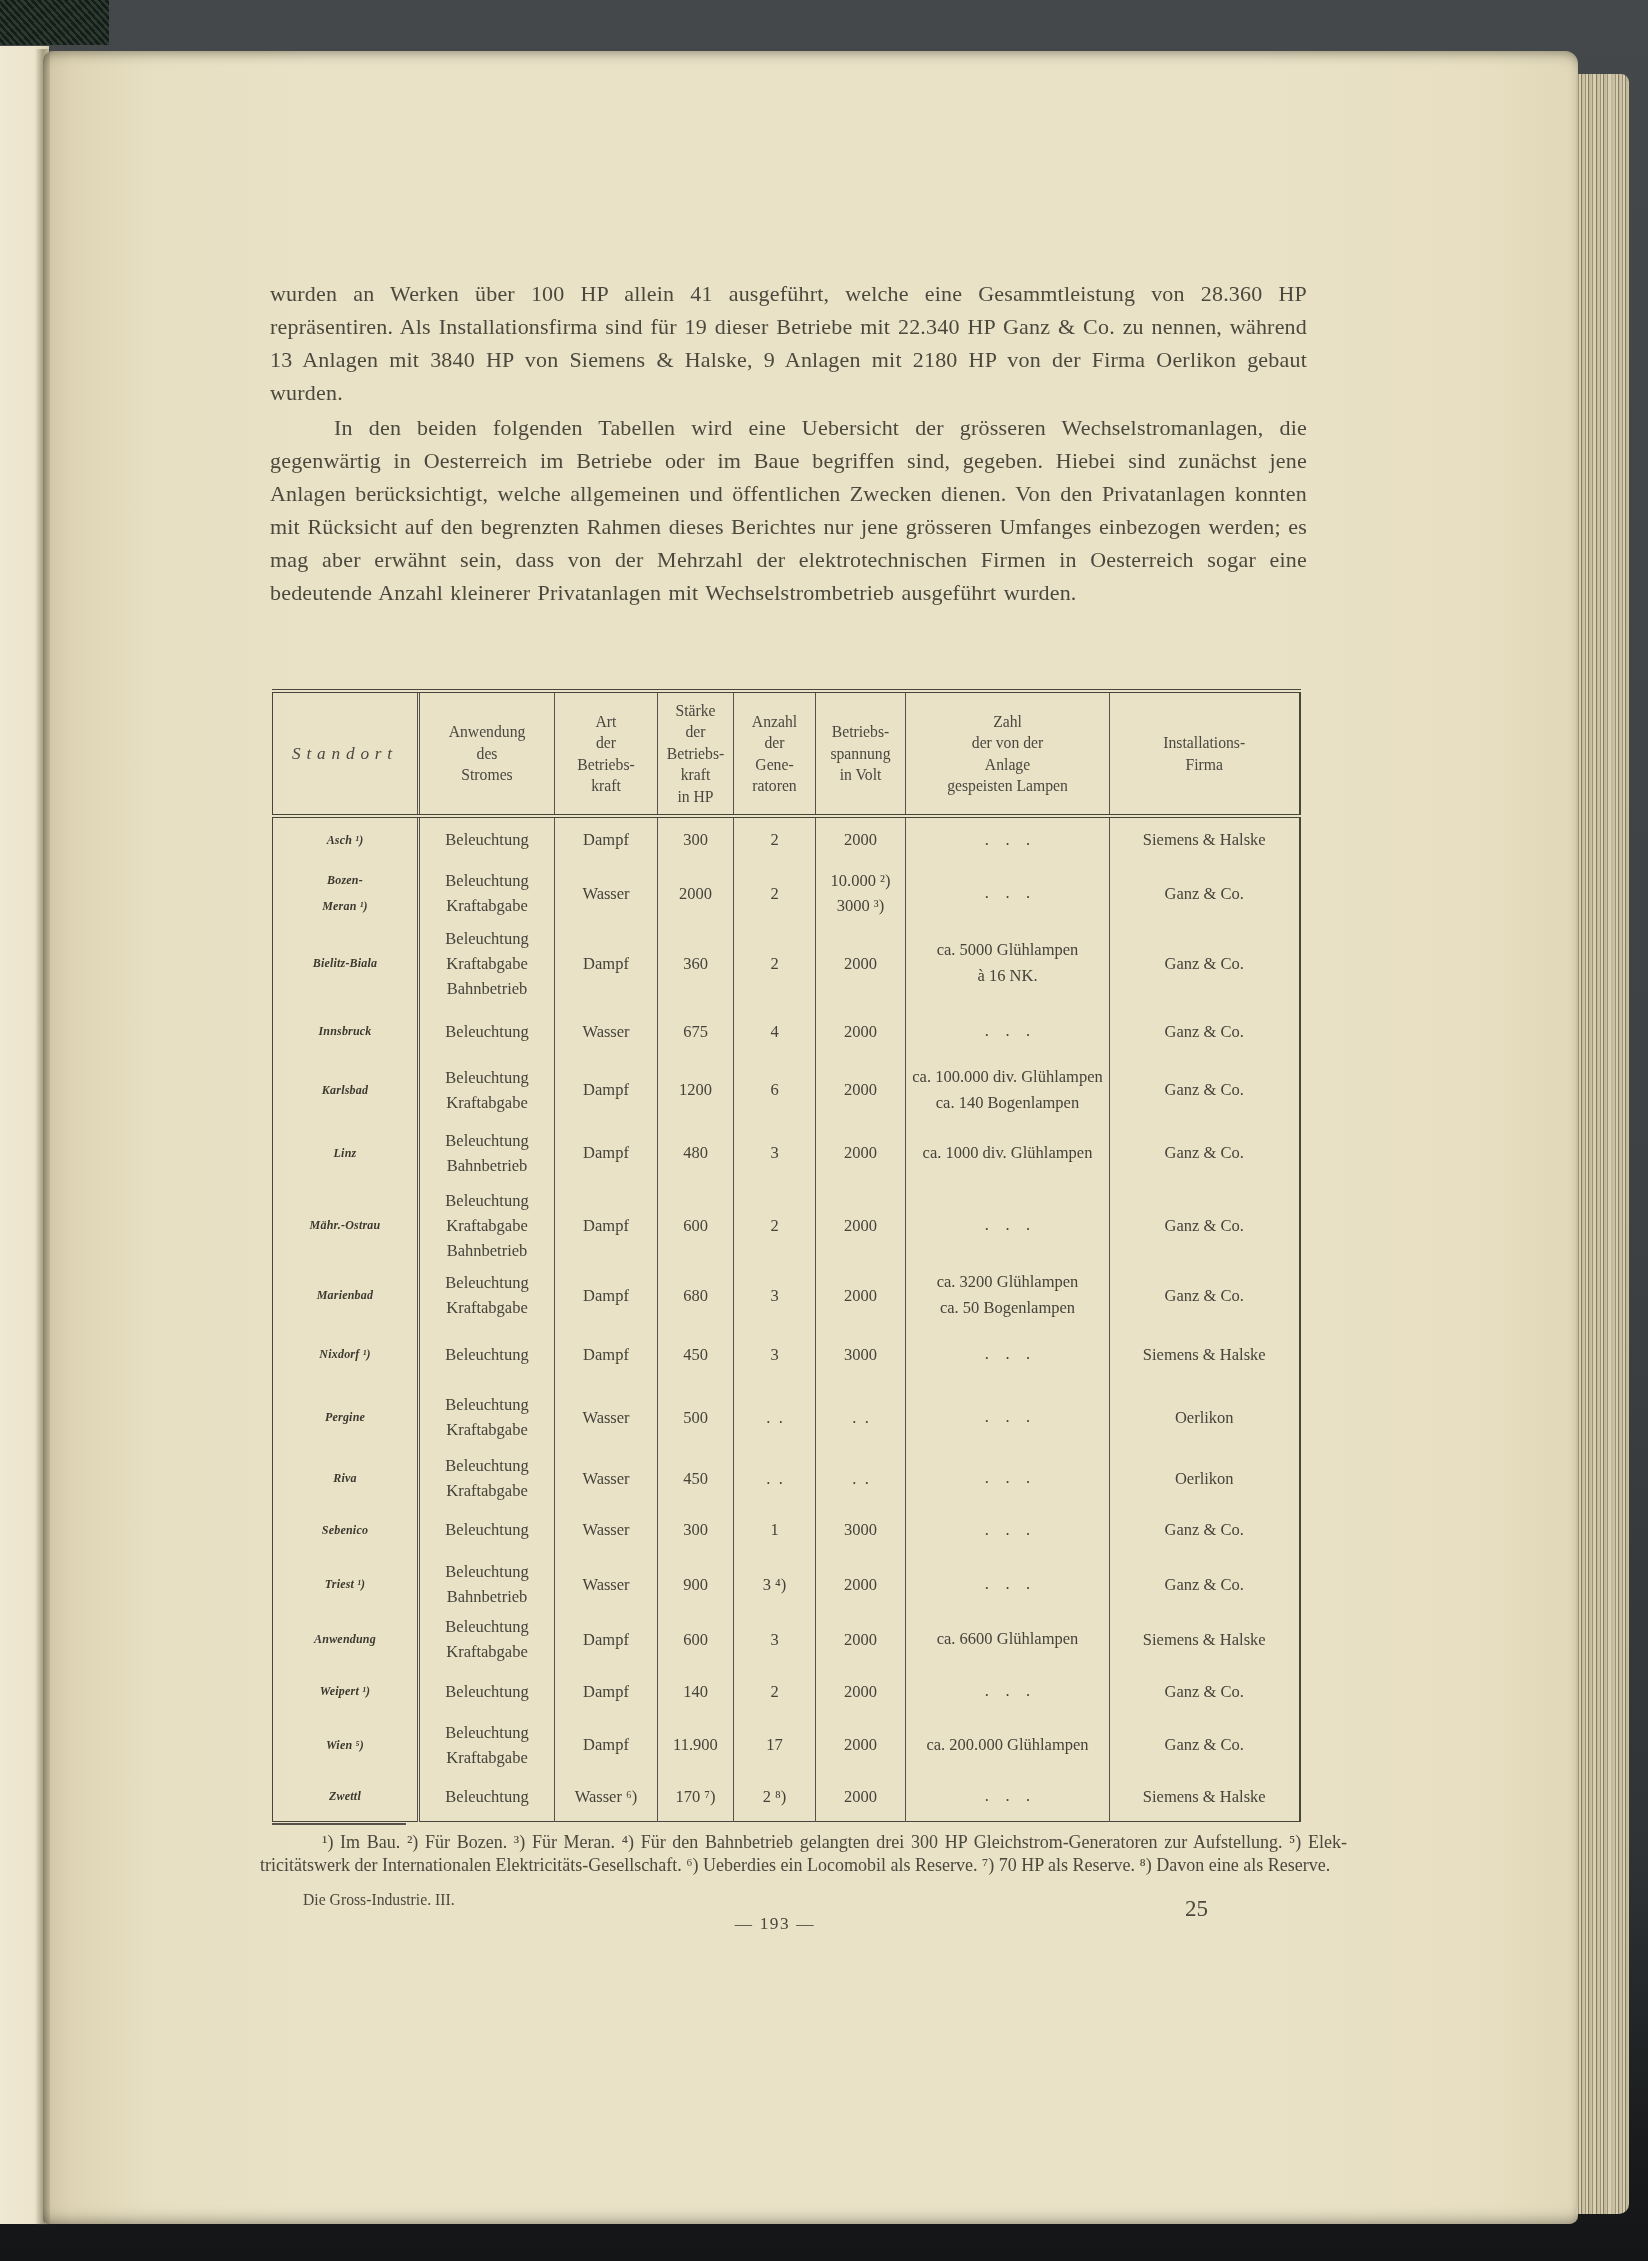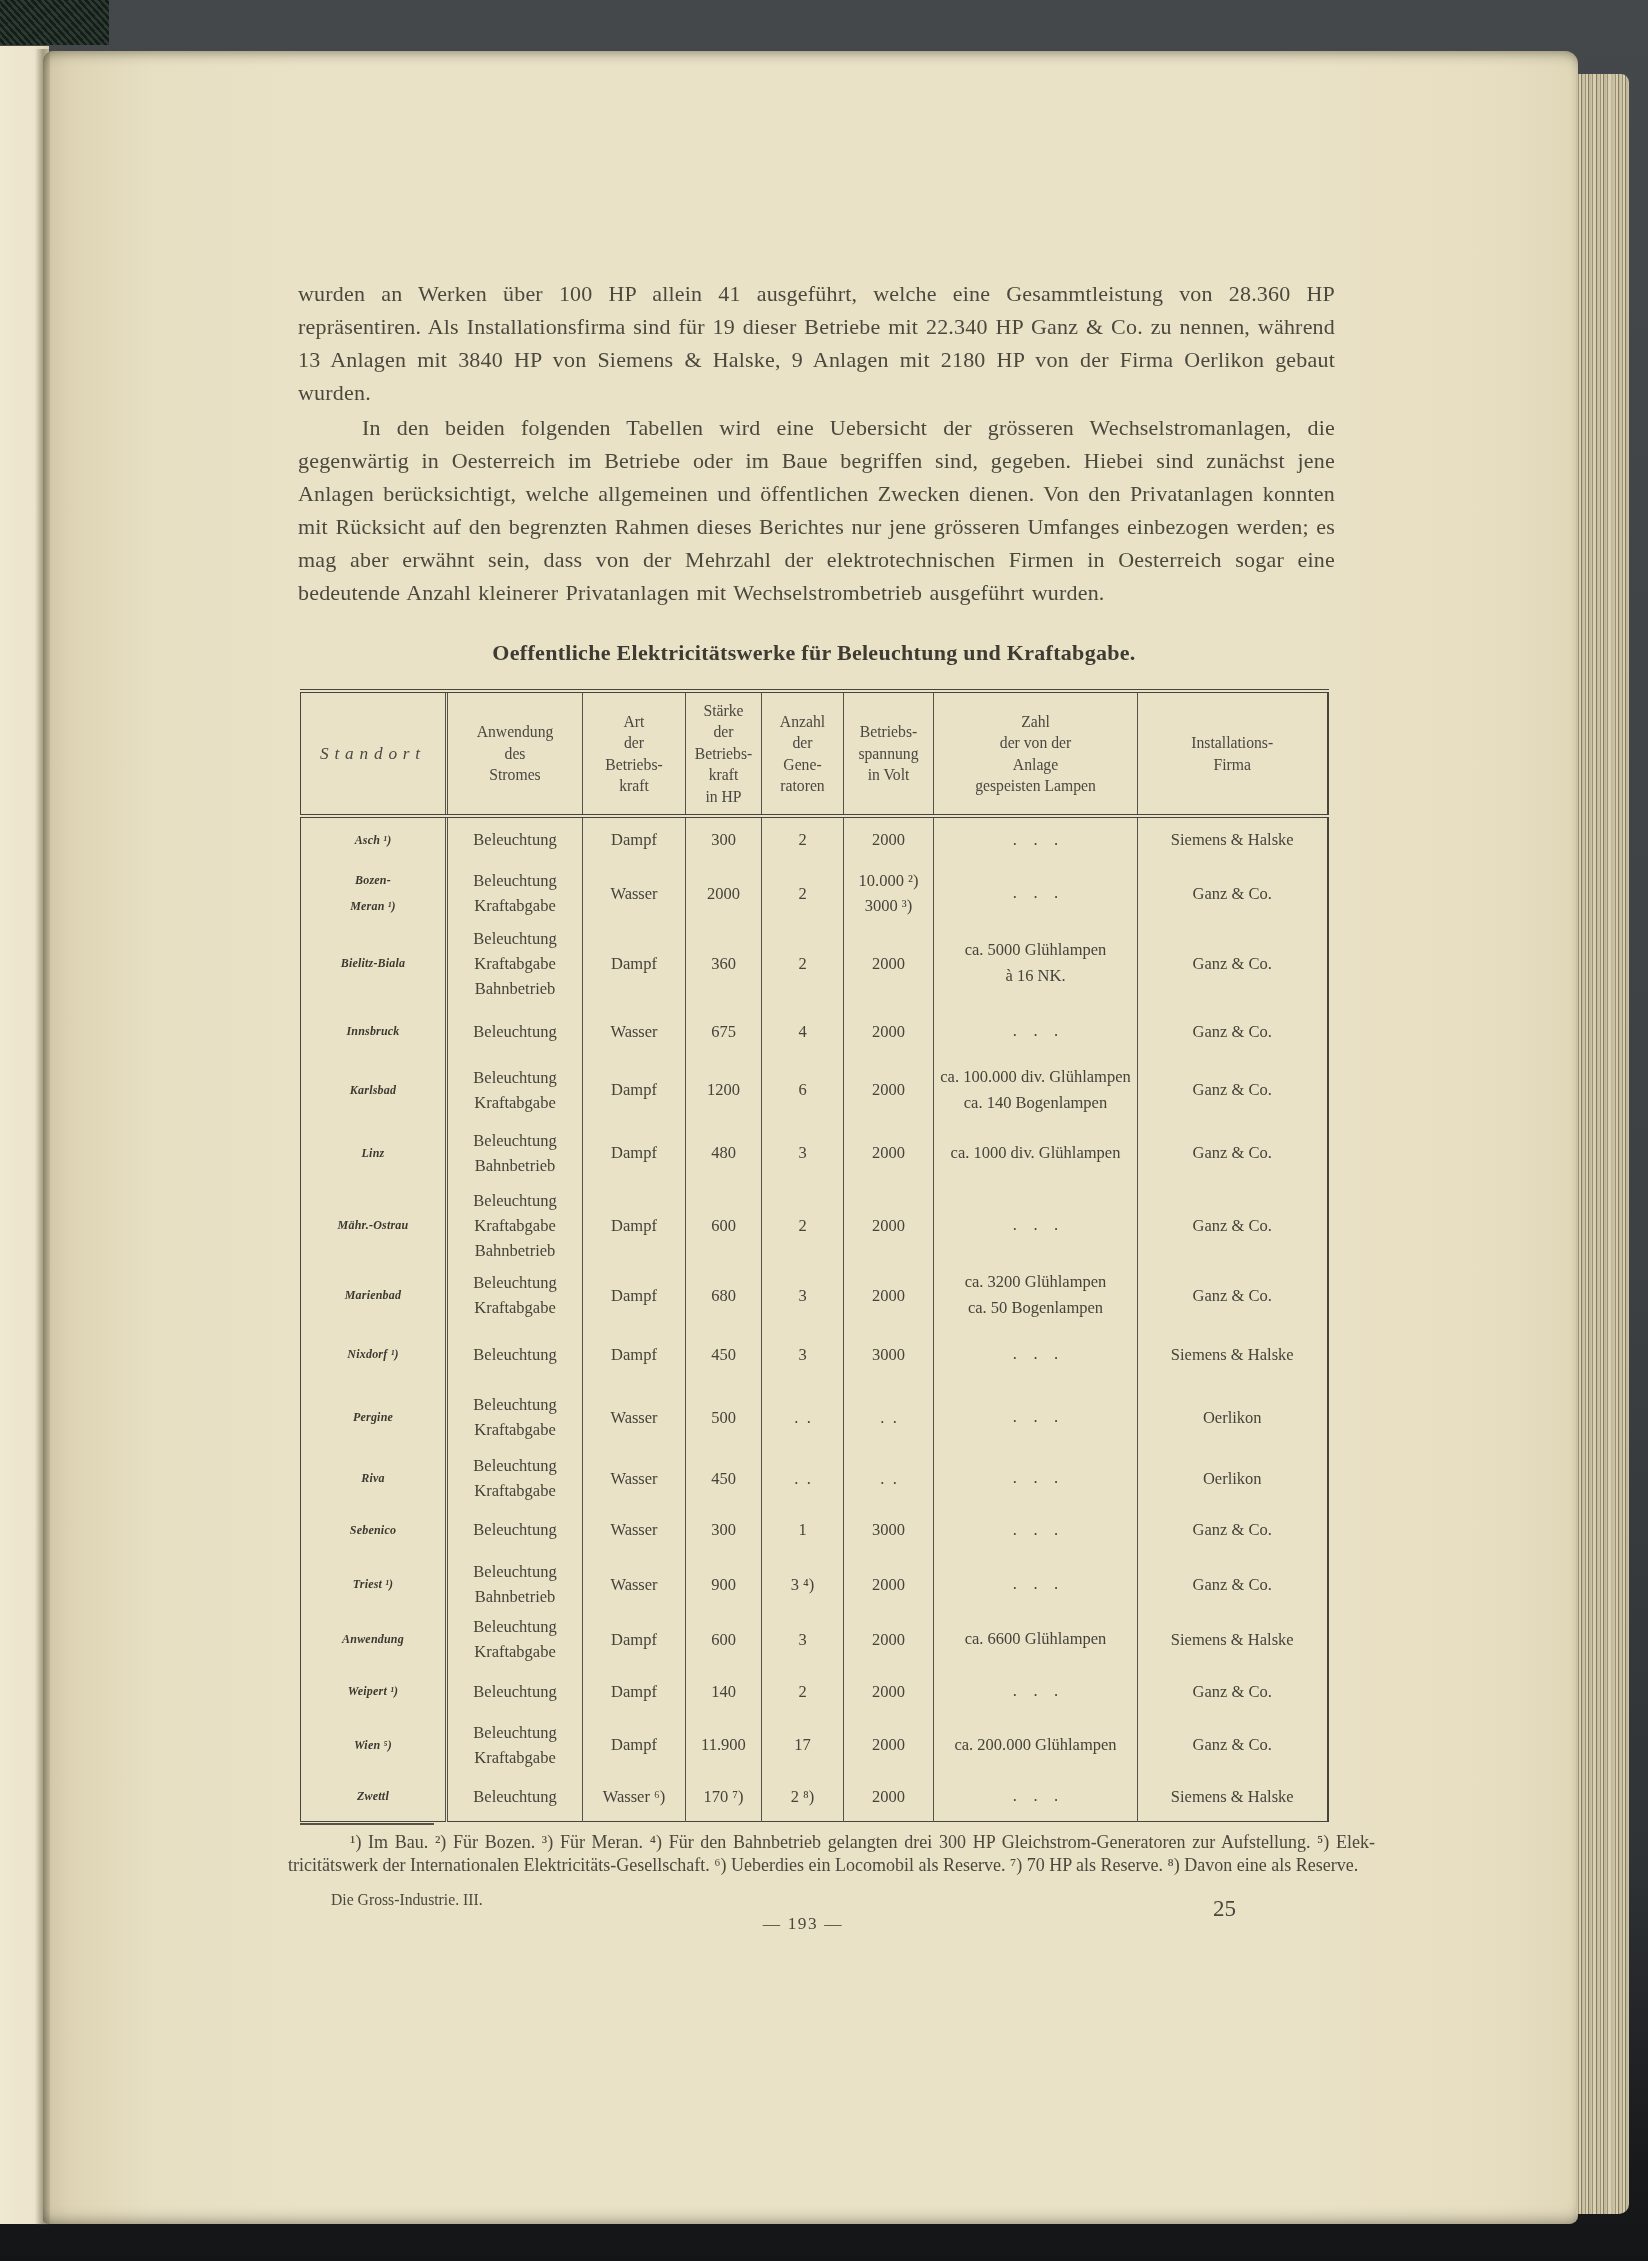--- a/index.html
+++ b/index.html
@@ -23,21 +23,21 @@
     box-shadow:inset 0 8.2px 13px -7.4px rgba(38,36,26,.55), inset 0 -10px 15px -9px rgba(38,36,26,.5);
   }
   .crease{
     position:absolute;left:35px;top:49px;width:15px;height:2176px;
     background:linear-gradient(90deg,rgba(62,56,40,0) 0,rgba(62,56,40,.38) 55%,rgba(62,56,40,.12) 100%);
   }
   .page-stack{
     position:absolute;left:1576px;top:74px;width:53px;height:2140px;border-radius:0 8.2px 10px 0;
     background:repeating-linear-gradient(90deg,#cbc1a3 0 1.6px,#9a9078 1.6px 2.5px,#d8cfb1 2.5px 5px,#857c66 5px 5.8px,#c2b89a 5.8px 7.4px);
   }
-  .content{position:absolute;left:0;top:0;width:1387px;height:2261px;margin-left:28px;}
+  .content{position:absolute;left:0;top:0;width:1387px;height:2261px;}
 
   .para{
     position:absolute;left:270px;width:1037px;margin:0;
     font-size:22px;line-height:33px;letter-spacing:0.2px;word-spacing:1.6px;
     color:#4b483d;text-align:justify;
   }
   .p1{top:277px;}
   .p2{top:411px;text-indent:64px;}
 
   .table-title{
@@ -85,21 +85,20 @@
   <div class="binding-corner"></div>
   <div class="prev-page"></div>
   <div class="page"></div>
   <div class="crease"></div>
   <div class="page-stack"></div>
 
   <div class="content">
     <p class="para p1">wurden an Werken über 100 HP allein 41 ausgeführt, welche eine Gesammtleistung von 28.360 HP repräsentiren.  Als Installationsfirma sind für 19 dieser Betriebe mit 22.340 HP Ganz &amp; Co. zu nennen, während 13 Anlagen mit 3840 HP von Siemens &amp; Halske, 9 Anlagen mit 2180 HP von der Firma Oerlikon gebaut wurden.</p>
     <p class="para p2">In den beiden folgenden Tabellen wird eine Uebersicht der grösseren Wechselstromanlagen, die gegenwärtig in Oesterreich im Betriebe oder im Baue begriffen sind, gegeben.  Hiebei sind zunächst jene Anlagen berücksichtigt, welche allgemeinen und öffentlichen Zwecken dienen.  Von den Privatanlagen konnten mit Rücksicht auf den begrenzten Rahmen dieses Berichtes nur jene grösseren Umfanges einbezogen werden; es mag aber erwähnt sein, dass von der Mehrzahl der elektrotechnischen Firmen in Oesterreich sogar eine bedeutende Anzahl kleinerer Privatanlagen mit Wechselstrombetrieb ausgeführt wurden.</p>
 
-    <h2 class="table-title">Oeffentliche Elektricitätswerke für Beleuchtung und Kraftabgabe.</h2>
 
     <table class="data-table">
       <colgroup>
         <col style="width:146px">
           <col style="width:136px">
           <col style="width:103px">
           <col style="width:76px">
         <col style="width:82px">
           <col style="width:90px">
           <col style="width:204px">

